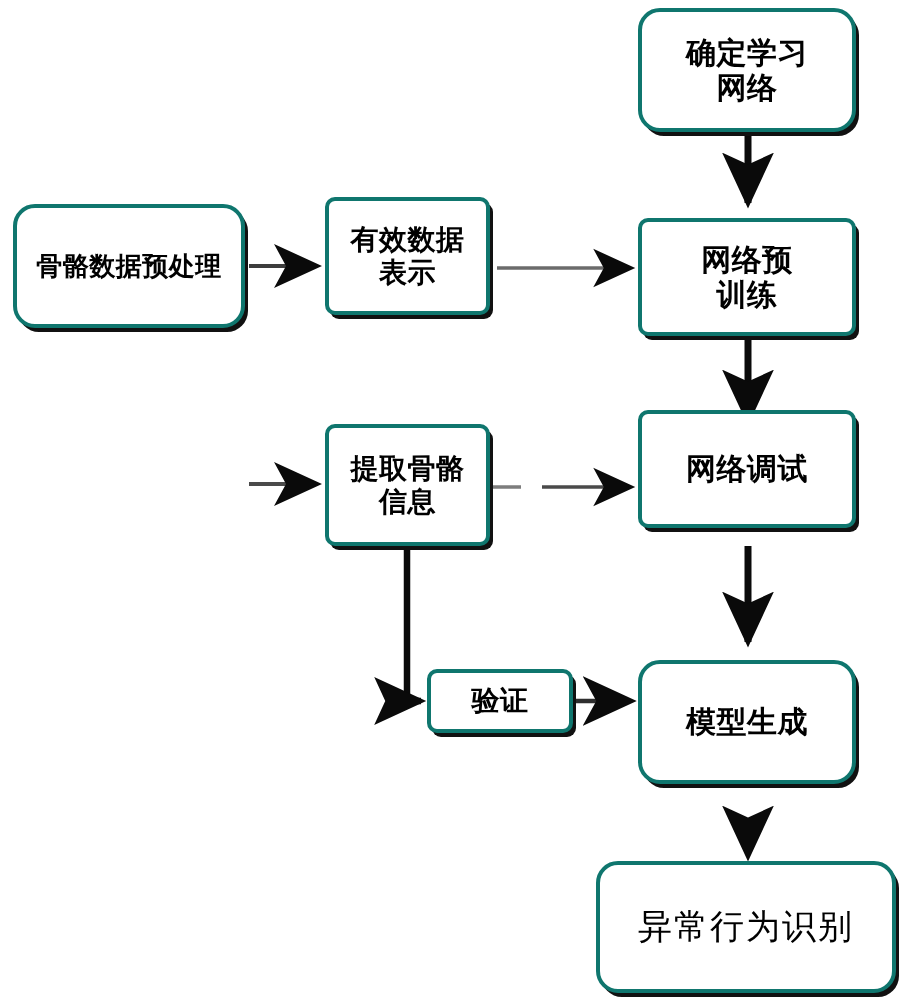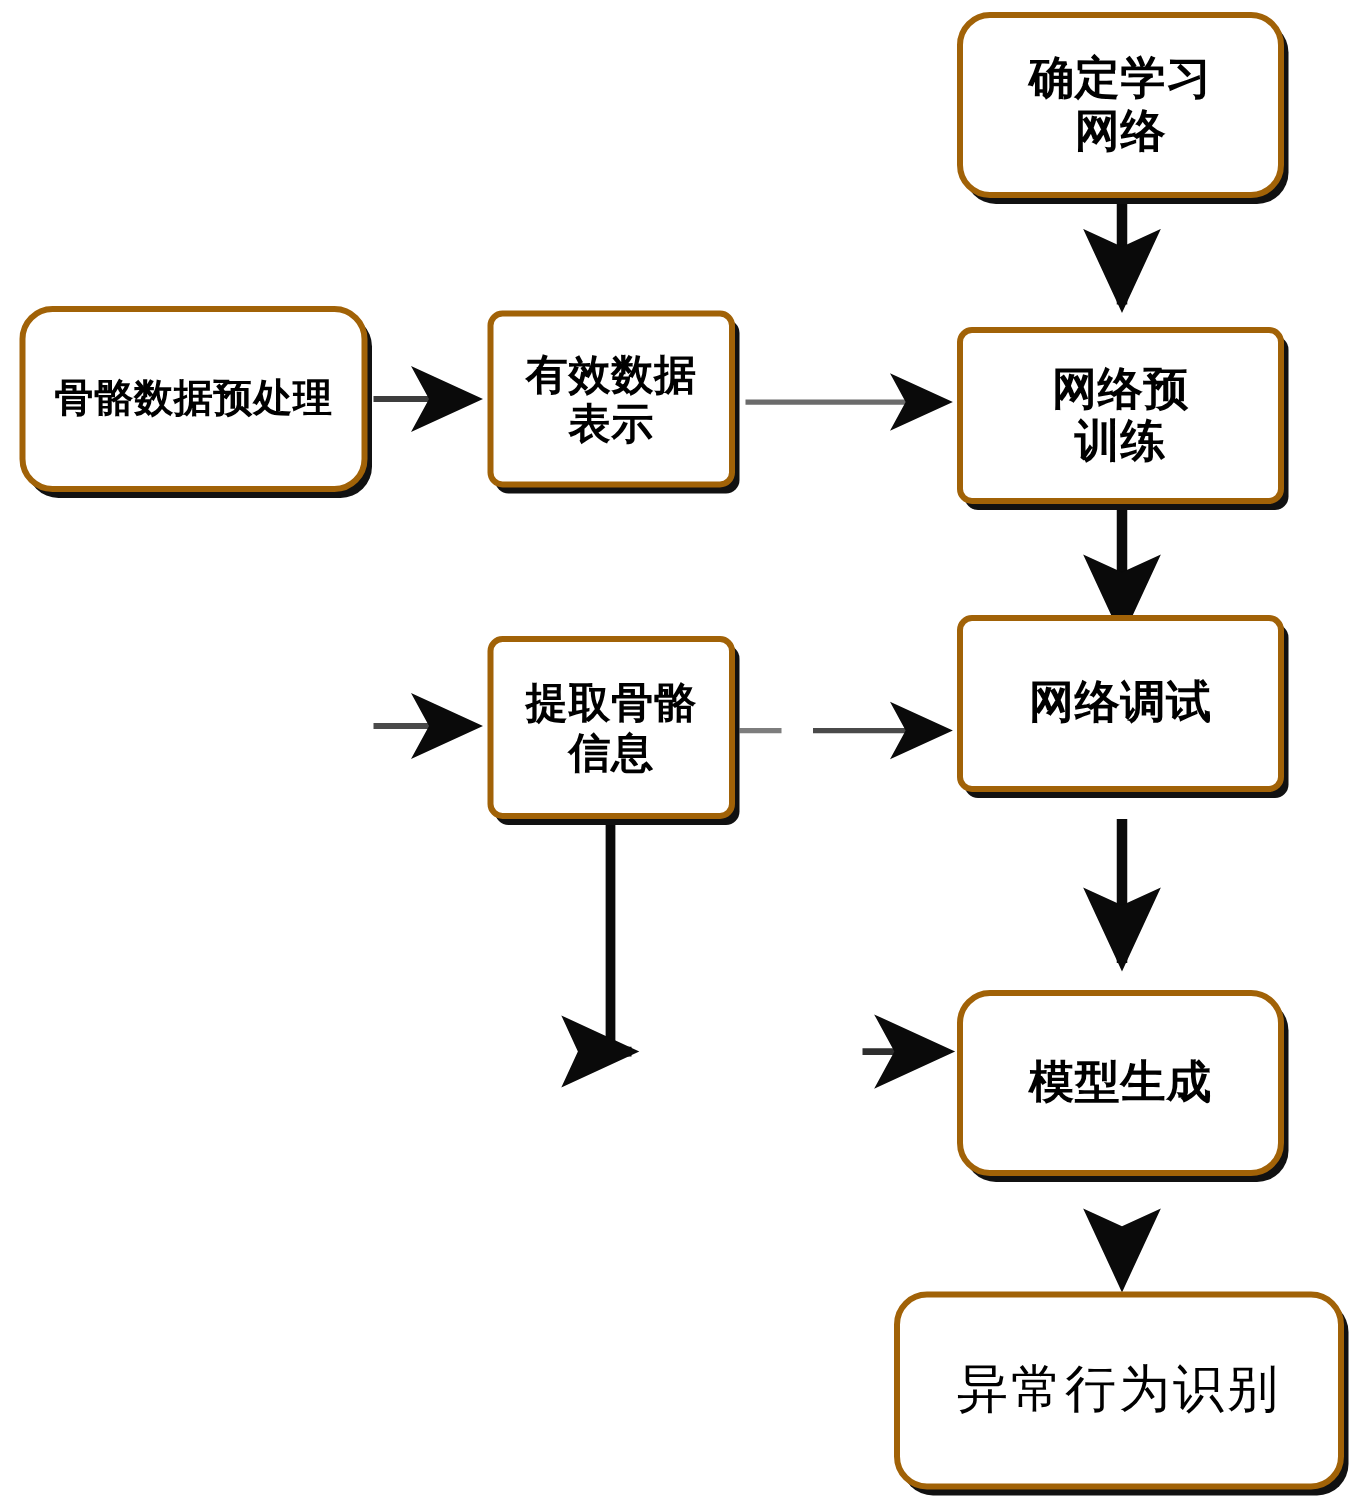--- a/index.html
+++ b/index.html
@@ -24,21 +24,21 @@
     left: 0;
     top: 0;
     width: 906px;
     height: 1000px;
     pointer-events: none;
   }
   .node {
     position: absolute;
     box-sizing: border-box;
     background: #ffffff;
-    border: 4px solid #a16207;
+    border: 4px solid #0f766e;
     border-radius: 16px;
     display: flex;
     align-items: center;
     justify-content: center;
     text-align: center;
     color: #000000;
     box-shadow: 4px 5px 0 -1px #111111;
     z-index: 2;
   }
   .node .label {
@@ -128,40 +128,43 @@
 
   <div class="node n-sans fs-30 radius-lg" style="left:638px; top:8px; width:218px; height:124px;">
     <span class="label">确定学习
 网络</span>
   </div>
 
   <div class="node n-sans fs-26 radius-lg" style="left:13px; top:204px; width:232px; height:124px;">
     <span class="label">骨骼数据预处理</span>
   </div>
 
-  <div class="node n-sans fs-28 radius-sm" style="left:325px; top:207px; width:165px; height:118px;">
+  <div class="node n-sans fs-28 radius-sm" style="left:325px; top:197px; width:165px; height:118px;">
     <span class="label">有效数据
 表示</span>
   </div>
 
   <div class="node n-sans fs-30 radius-sm" style="left:638px; top:218px; width:218px; height:118px;">
     <span class="label">网络预
 训练</span>
   </div>
 
 
   <div class="node n-sans fs-28 radius-sm" style="left:325px; top:424px; width:165px; height:122px;">
     <span class="label">提取骨骼
 信息</span>
   </div>
 
   <div class="node n-sans fs-30 radius-sm" style="left:638px; top:410px; width:218px; height:118px;">
     <span class="label">网络调试</span>
   </div>
 
+  <div class="node n-sans fs-28 radius-sm" style="left:427px; top:669px; width:146px; height:64px; border-width:4px;">
+    <span class="label">验证</span>
+  </div>
 
   <div class="node n-sans fs-30 radius-lg" style="left:638px; top:648px; width:218px; height:124px;margin-top:12px;">
     <span class="label">模型生成</span>
   </div>
 
   <div class="node n-serif fs-34 radius-lg" style="left:596px; top:861px; width:300px; height:132px;">
     <span class="label">异常行为识别</span>
   </div>
 
 </div>

